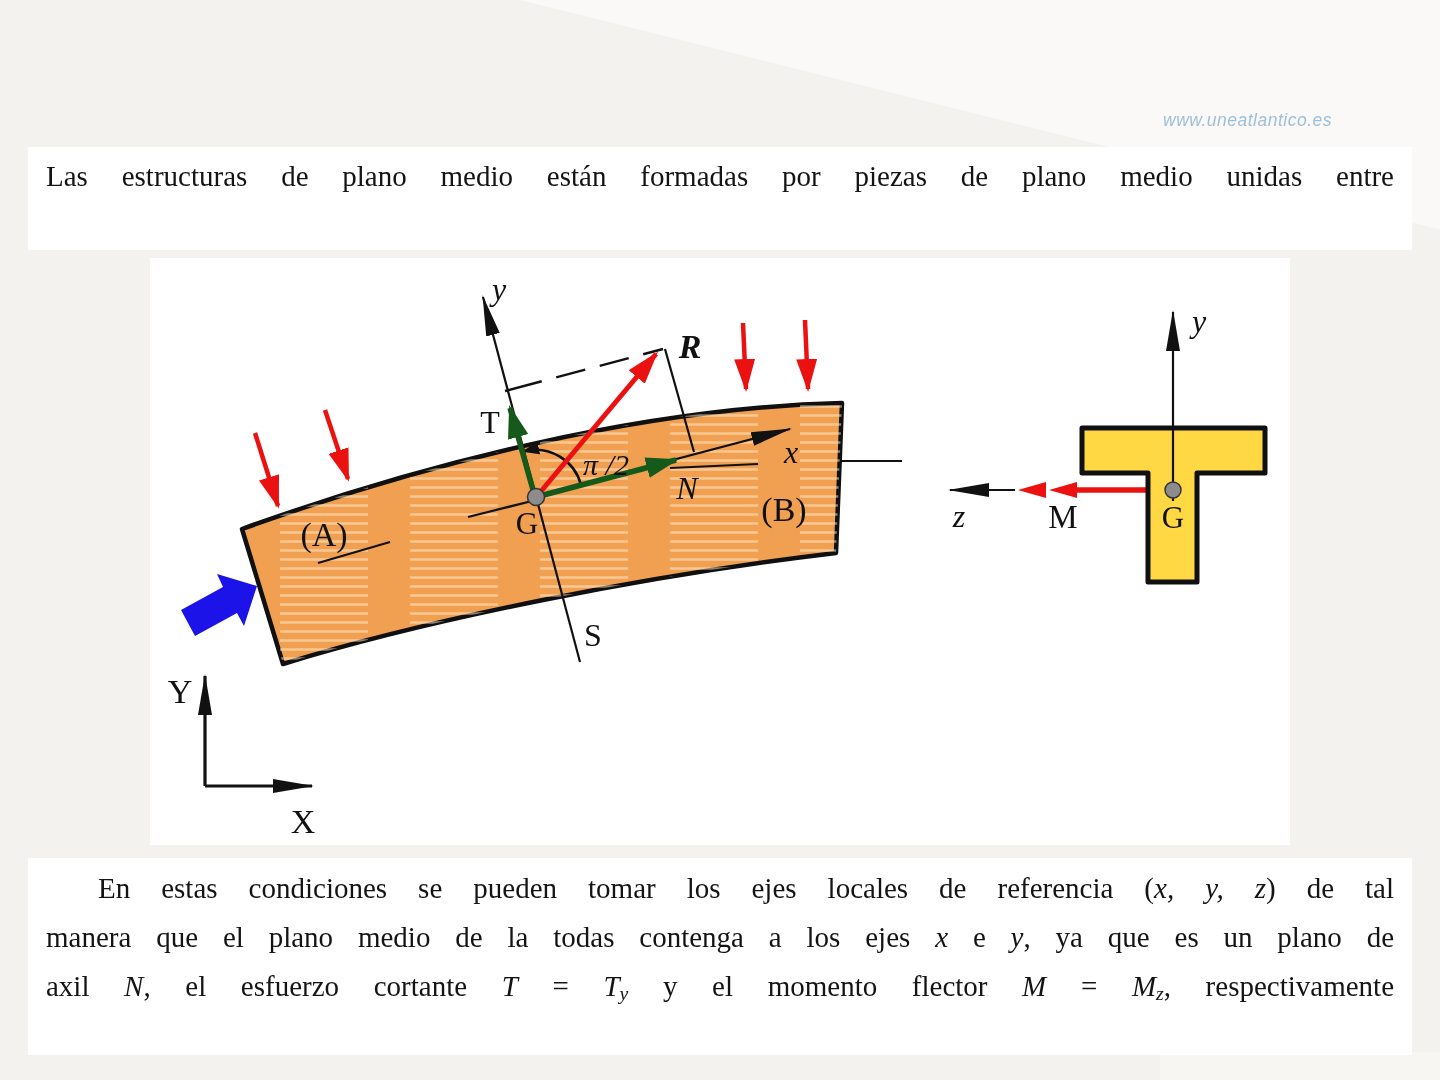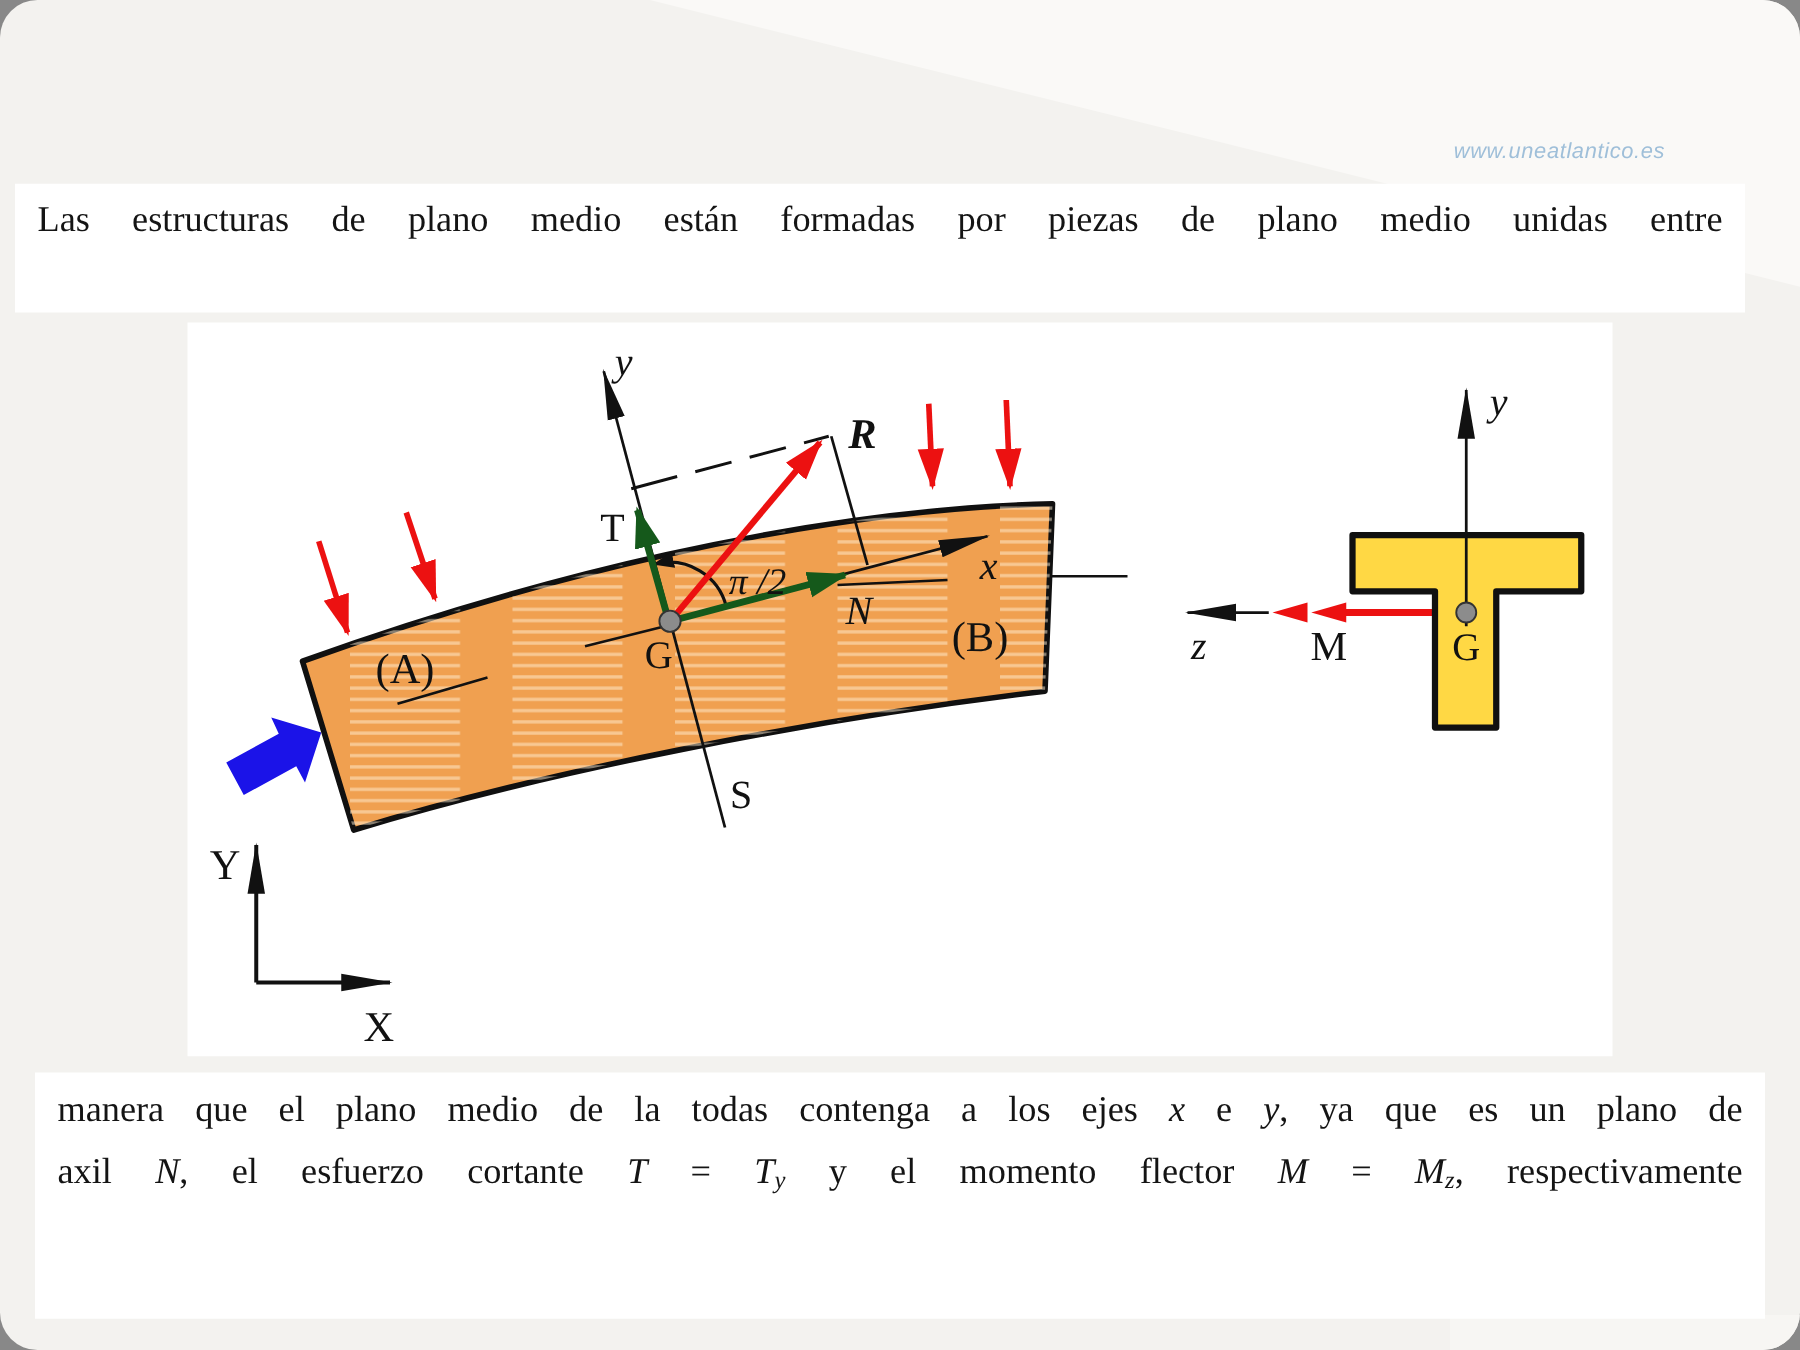--- a/index.html
+++ b/index.html
@@ -7,33 +7,32 @@
     --beam:#F0A050; --beam_outline:#101010; --section_yellow:#FFD844;
     --green:#15591B; --red:#EC1111; --blue:#1B13E8; --dot_gray:#8C8C8C;
     --watermark:#9FBFD9;
   }
   html,body{margin:0;padding:0;}
   body{background:#888;}
   .slide{
     position:relative; width:1440px; height:1080px; overflow:hidden;
     background:var(--slide_bg);
     font-family:"Liberation Serif","DejaVu Serif",serif;
-    border-radius:30px;
   }
   .bg-shape{position:absolute; background:#FAF9F7;}
   .bg-shape-1{left:520px; top:-380px; width:1400px; height:380px;
     transform-origin:left bottom; transform:rotate(14deg);}
   .bg-shape-2{left:1160px; top:1052px; width:280px; height:28px; background:#F7F6F3;}
   .watermark{
     position:absolute; left:1163px; top:110px;
     font-family:"Liberation Sans",sans-serif; font-style:italic;
     font-size:17.5px; color:var(--watermark); letter-spacing:.5px;
   }
   .panel{position:absolute; background:var(--panel_bg);}
-  .top-text{left:12px; top:147px; width:1384px; height:103px; padding:5px 18px; box-sizing:border-box;}
+  .top-text{left:28px; top:147px; width:1384px; height:103px; padding:5px 18px; box-sizing:border-box;}
   .bottom-text{left:28px; top:858px; width:1384px; height:197px; padding:6px 18px; box-sizing:border-box;}
   .figure-panel{left:150px; top:258px; width:1140px; height:587px;}
   .figure-panel svg{display:block; width:100%; height:100%;}
   .tline{
     font-size:29px; line-height:49px; color:#141414;
     text-align:justify; text-align-last:justify; white-space:normal;
   }
   .indent{text-indent:52px;}
   .seg-n{font-style:normal;}
   .seg-i{font-style:italic;}
@@ -132,16 +131,17 @@
       <text class="lbl" x="30" y="445" font-size="34" text-anchor="middle">Y</text>
       <text class="lbl" x="153" y="575" font-size="34" text-anchor="middle">X</text>
       <text class="lbl it" x="809" y="269" font-size="32" text-anchor="middle">z</text>
       <text class="lbl" x="913" y="270" font-size="33" text-anchor="middle">M</text>
       <text class="lbl" x="1023" y="270" font-size="31" text-anchor="middle">G</text>
       <text class="lbl it" x="1049" y="74" font-size="32" text-anchor="middle">y</text>
     </svg>
   </div>
 
   <div class="panel bottom-text">
+    <div class="tline indent"><span class="seg-n">En estas condiciones se pueden tomar los ejes locales de referencia (</span><span class="seg-i">x, y, z</span><span class="seg-n">) de tal</span></div>
     <div class="tline"><span class="seg-n">manera que el plano medio de la todas contenga a los ejes </span><span class="seg-i">x</span><span class="seg-n"> e </span><span class="seg-i">y</span><span class="seg-n">, ya que es un plano de</span></div>
     <div class="tline"><span class="seg-n">axil  </span><span class="seg-i">N</span><span class="seg-n">, el esfuerzo cortante </span><span class="seg-i">T</span><span class="seg-n"> = </span><span class="seg-i">T</span><span class="seg-isub">y</span><span class="seg-n"> y el momento flector </span><span class="seg-i">M</span><span class="seg-n"> = </span><span class="seg-i">M</span><span class="seg-isub">z</span><span class="seg-n">, respectivamente</span></div>
   </div>
 </div>
 
 </body></html>

